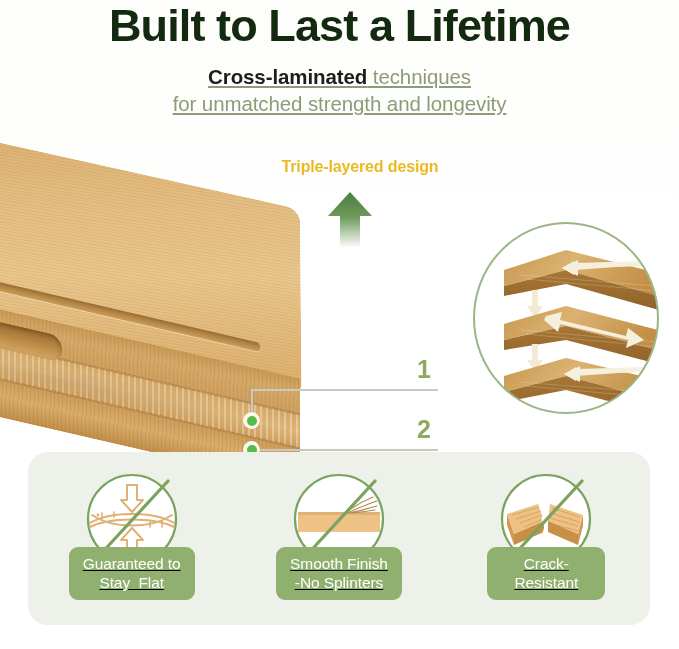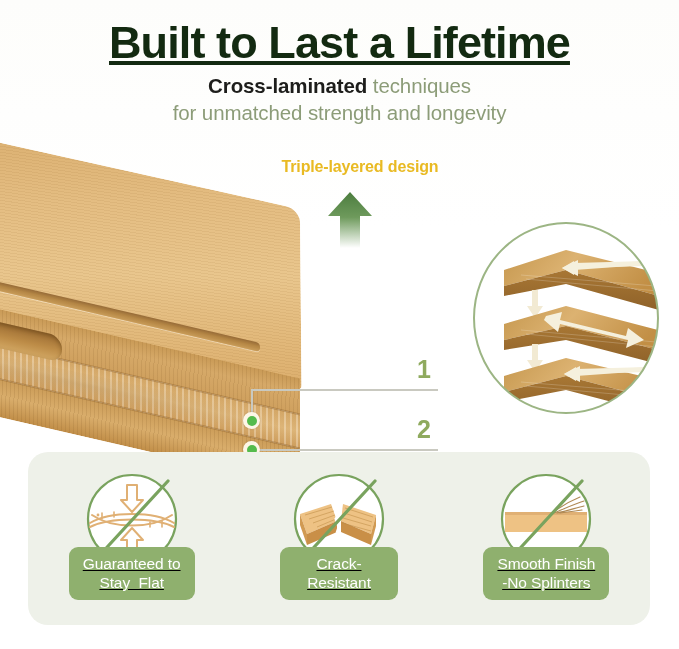--- a/index.html
+++ b/index.html
@@ -25,35 +25,35 @@
   
   .header {
     position: absolute;
     left: 0;
     top: 0;
     width: 679px;
     text-align: center;
   }
   .main-title {
     margin: 0;
-    padding-top: 18px;
+    padding-top: 1px;
     font-size: 45px;
     line-height: 50px;
     font-weight: 700;
     letter-spacing: -0.9px;
     color: #132a11;
     font-family: "Liberation Sans", sans-serif;
-    text-decoration: underline;
   }
   .subtitle-block {
-    margin-top: 4px;
+    margin-top: 12px;
     font-size: 20.5px;
     line-height: 27px;
     letter-spacing: -0.1px;
     color: #8c9c78;
+    text-decoration: underline;
   }
   .subtitle-strong {
     color: #1d1d1b;
     font-weight: 700;
   }
   .subtitle-line2 {
     display: block;
   }
 
   
@@ -476,20 +476,42 @@
         </div>
         <div class="badge-label">Guaranteed to
 Stay  Flat</div>
       </div>
 
       <div class="badge">
         <div class="badge-icon">
           <svg width="104" height="104" viewBox="0 0 104 104">
             <circle cx="52" cy="50" r="44" fill="#ffffff" stroke="#79a35e" stroke-width="2.2"></circle>
 
+            <rect x="11" y="43" width="82" height="20" fill="#eec284"></rect>
+            <rect x="11" y="43" width="82" height="3" fill="#e0b074"></rect>
+
+            <g stroke="#b08a55" stroke-width="1.2" fill="none" stroke-linecap="round">
+              <path d="M58,44 C66,38 76,32 86,28"></path>
+              <path d="M60,44 C70,40 80,35 90,32"></path>
+              <path d="M63,44 C72,42 82,39 90,37"></path>
+              <path d="M66,44 C74,43 82,42 88,41"></path>
+            </g>
+
+            <line x1="18" y1="88" x2="88" y2="12" stroke="#79a35e" stroke-width="3.2" stroke-linecap="round"></line>
+          </svg>
+        </div>
+        <div class="badge-label">Smooth Finish
+-No Splinters</div>
+      </div>
+
+      <div class="badge">
+        <div class="badge-icon">
+          <svg width="104" height="104" viewBox="0 0 104 104">
+            <circle cx="52" cy="50" r="44" fill="#ffffff" stroke="#79a35e" stroke-width="2.2"></circle>
+
             <g>
               <polygon points="13,45 44,35 50,52 20,65" fill="#eec284"></polygon>
               <polygon points="13,45 20,65 20,76 13,56" fill="#d19a52"></polygon>
               <polygon points="20,65 50,52 50,63 20,76" fill="#c98f47"></polygon>
               <g stroke="rgba(190,140,70,0.55)" stroke-width="1">
                 <line x1="18" y1="46" x2="45" y2="38"></line>
                 <line x1="22" y1="50" x2="47" y2="42"></line>
                 <line x1="26" y1="54" x2="48" y2="46"></line>
                 <line x1="30" y1="58" x2="49" y2="50"></line>
               </g>
@@ -509,38 +531,16 @@
 
             <path d="M50,36 L53,44 L49,50 L52,58 L50,64" stroke="#ffffff" stroke-width="3" fill="none"></path>
 
             <line x1="18" y1="88" x2="88" y2="12" stroke="#79a35e" stroke-width="3.2" stroke-linecap="round"></line>
           </svg>
         </div>
         <div class="badge-label">Crack-
 Resistant</div>
       </div>
 
-      <div class="badge">
-        <div class="badge-icon">
-          <svg width="104" height="104" viewBox="0 0 104 104">
-            <circle cx="52" cy="50" r="44" fill="#ffffff" stroke="#79a35e" stroke-width="2.2"></circle>
-
-            <rect x="11" y="43" width="82" height="20" fill="#eec284"></rect>
-            <rect x="11" y="43" width="82" height="3" fill="#e0b074"></rect>
-
-            <g stroke="#b08a55" stroke-width="1.2" fill="none" stroke-linecap="round">
-              <path d="M58,44 C66,38 76,32 86,28"></path>
-              <path d="M60,44 C70,40 80,35 90,32"></path>
-              <path d="M63,44 C72,42 82,39 90,37"></path>
-              <path d="M66,44 C74,43 82,42 88,41"></path>
-            </g>
-
-            <line x1="18" y1="88" x2="88" y2="12" stroke="#79a35e" stroke-width="3.2" stroke-linecap="round"></line>
-          </svg>
-        </div>
-        <div class="badge-label">Smooth Finish
--No Splinters</div>
-      </div>
-
     </div>
   </div>
 
 </div>
 
 </body></html>

